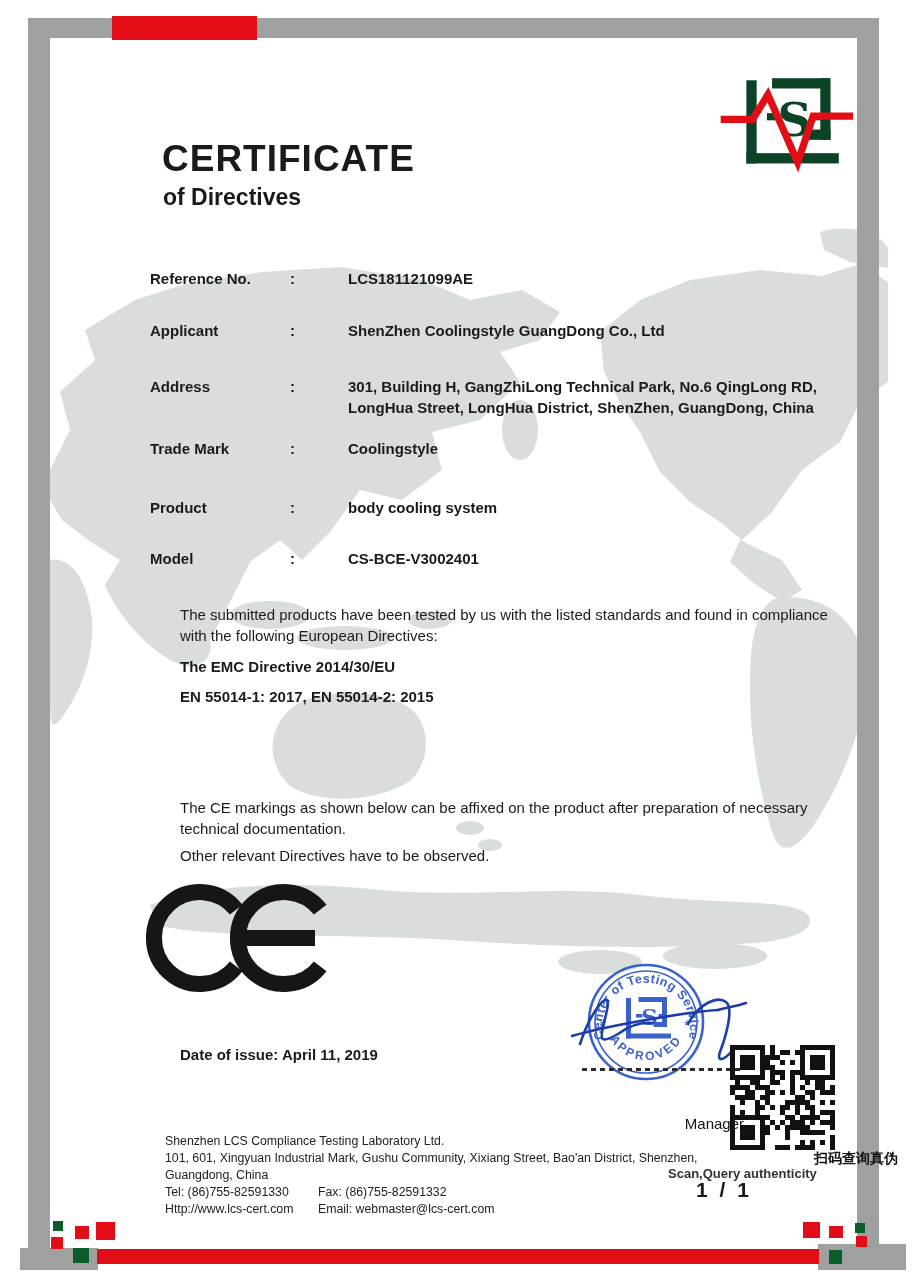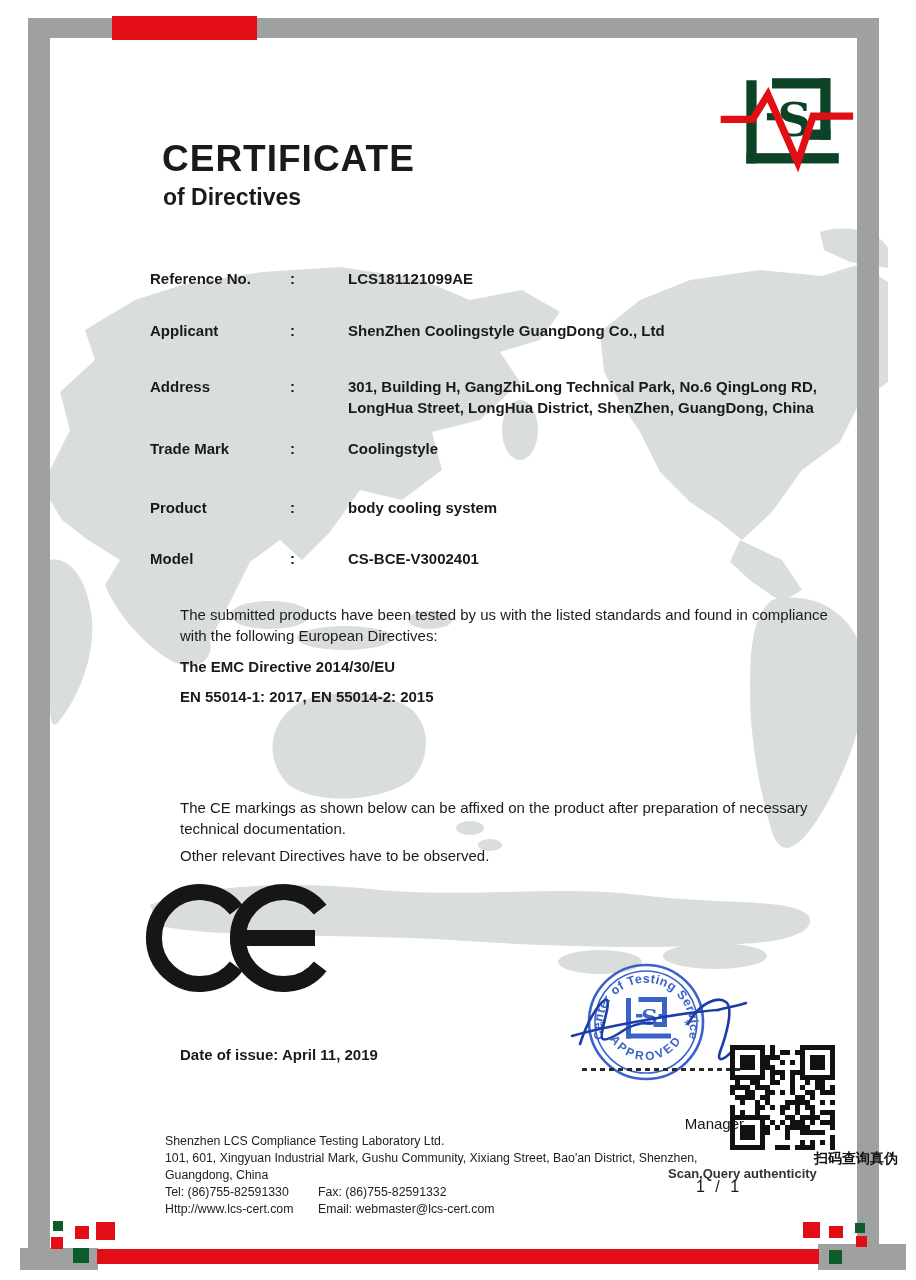--- a/index.html
+++ b/index.html
@@ -23,21 +23,21 @@
   
   .field{position:absolute;left:150px;width:690px;font-weight:bold;font-size:15px;line-height:21px;}
   .flabel{position:absolute;left:0;top:0;white-space:nowrap;}
   .fcolon{position:absolute;left:140px;top:0;}
   .fvalue{position:absolute;left:155px;top:0;display:block;width:505px;margin-left:43px;}
   
   .para{position:absolute;left:150px;font-size:15px;line-height:21px;color:#1b1b1b;margin-left:30px;}
   .bold{font-weight:bold;}
   
   .foot{position:absolute;font-size:12.3px;color:#222;line-height:16px;white-space:nowrap;}
-  #page-num{left:696px;top:1178px;font-weight:normal;font-size:16px;letter-spacing:3px;}
+  #page-num{left:696px;top:1178px;font-weight:bold;font-size:21px;letter-spacing:3px;}
   
   #manager-line{left:582px;top:1068px;width:162px;height:3px;
      background:repeating-linear-gradient(90deg,#2a2a2a 0 5px,transparent 5px 9px);}
   #manager-label{left:582px;top:1072px;width:162px;text-align:right;font-size:15px;color:#141414;margin-top:43px;}
   
   #qr-code{left:730px;top:1045px;width:105px;height:105px;}
   #qr-caption-zh{left:668px;top:1150px;width:230px;text-align:right;font-size:14px;font-weight:bold;color:#111;}
   #qr-caption-en{left:668px;top:1166px;width:230px;text-align:left;font-size:13px;font-weight:bold;color:#333;}
   svg{display:block;}
 </style>

